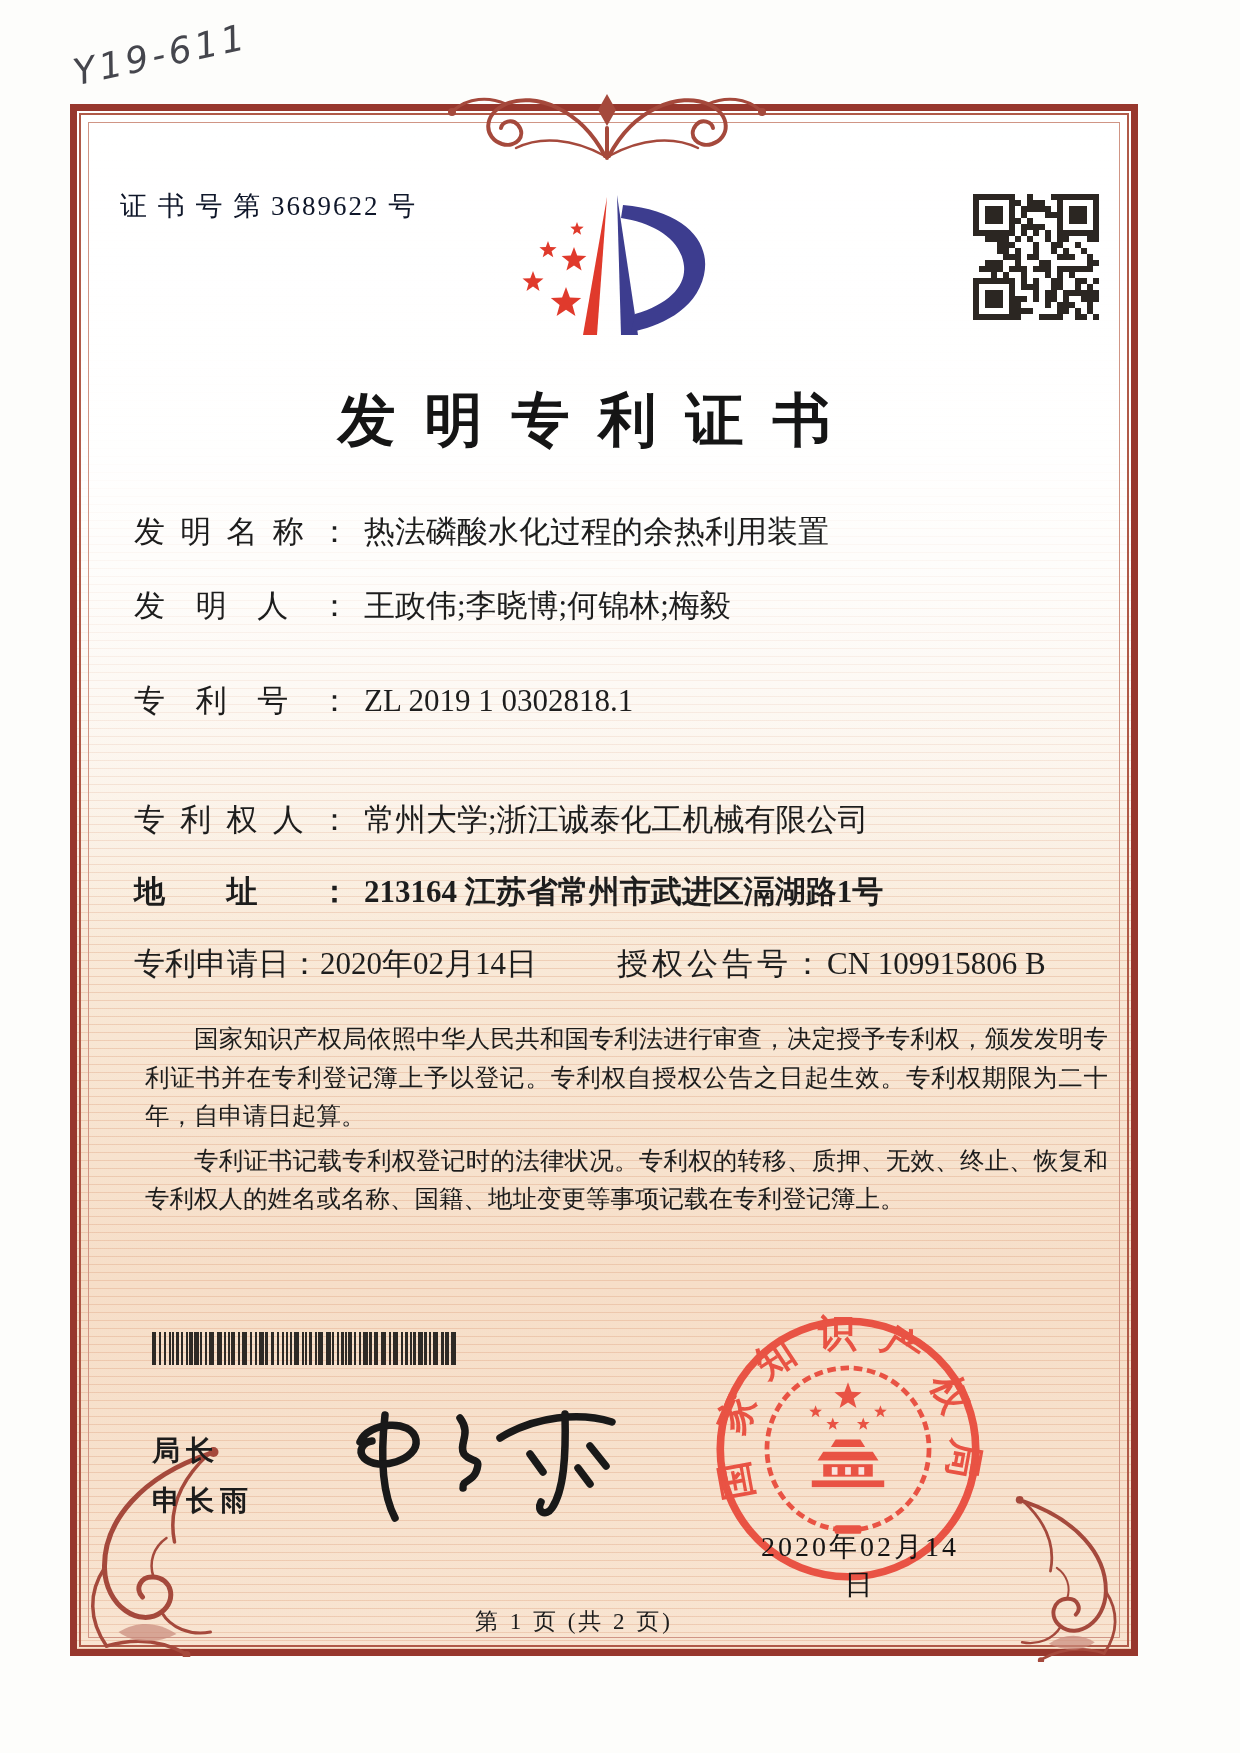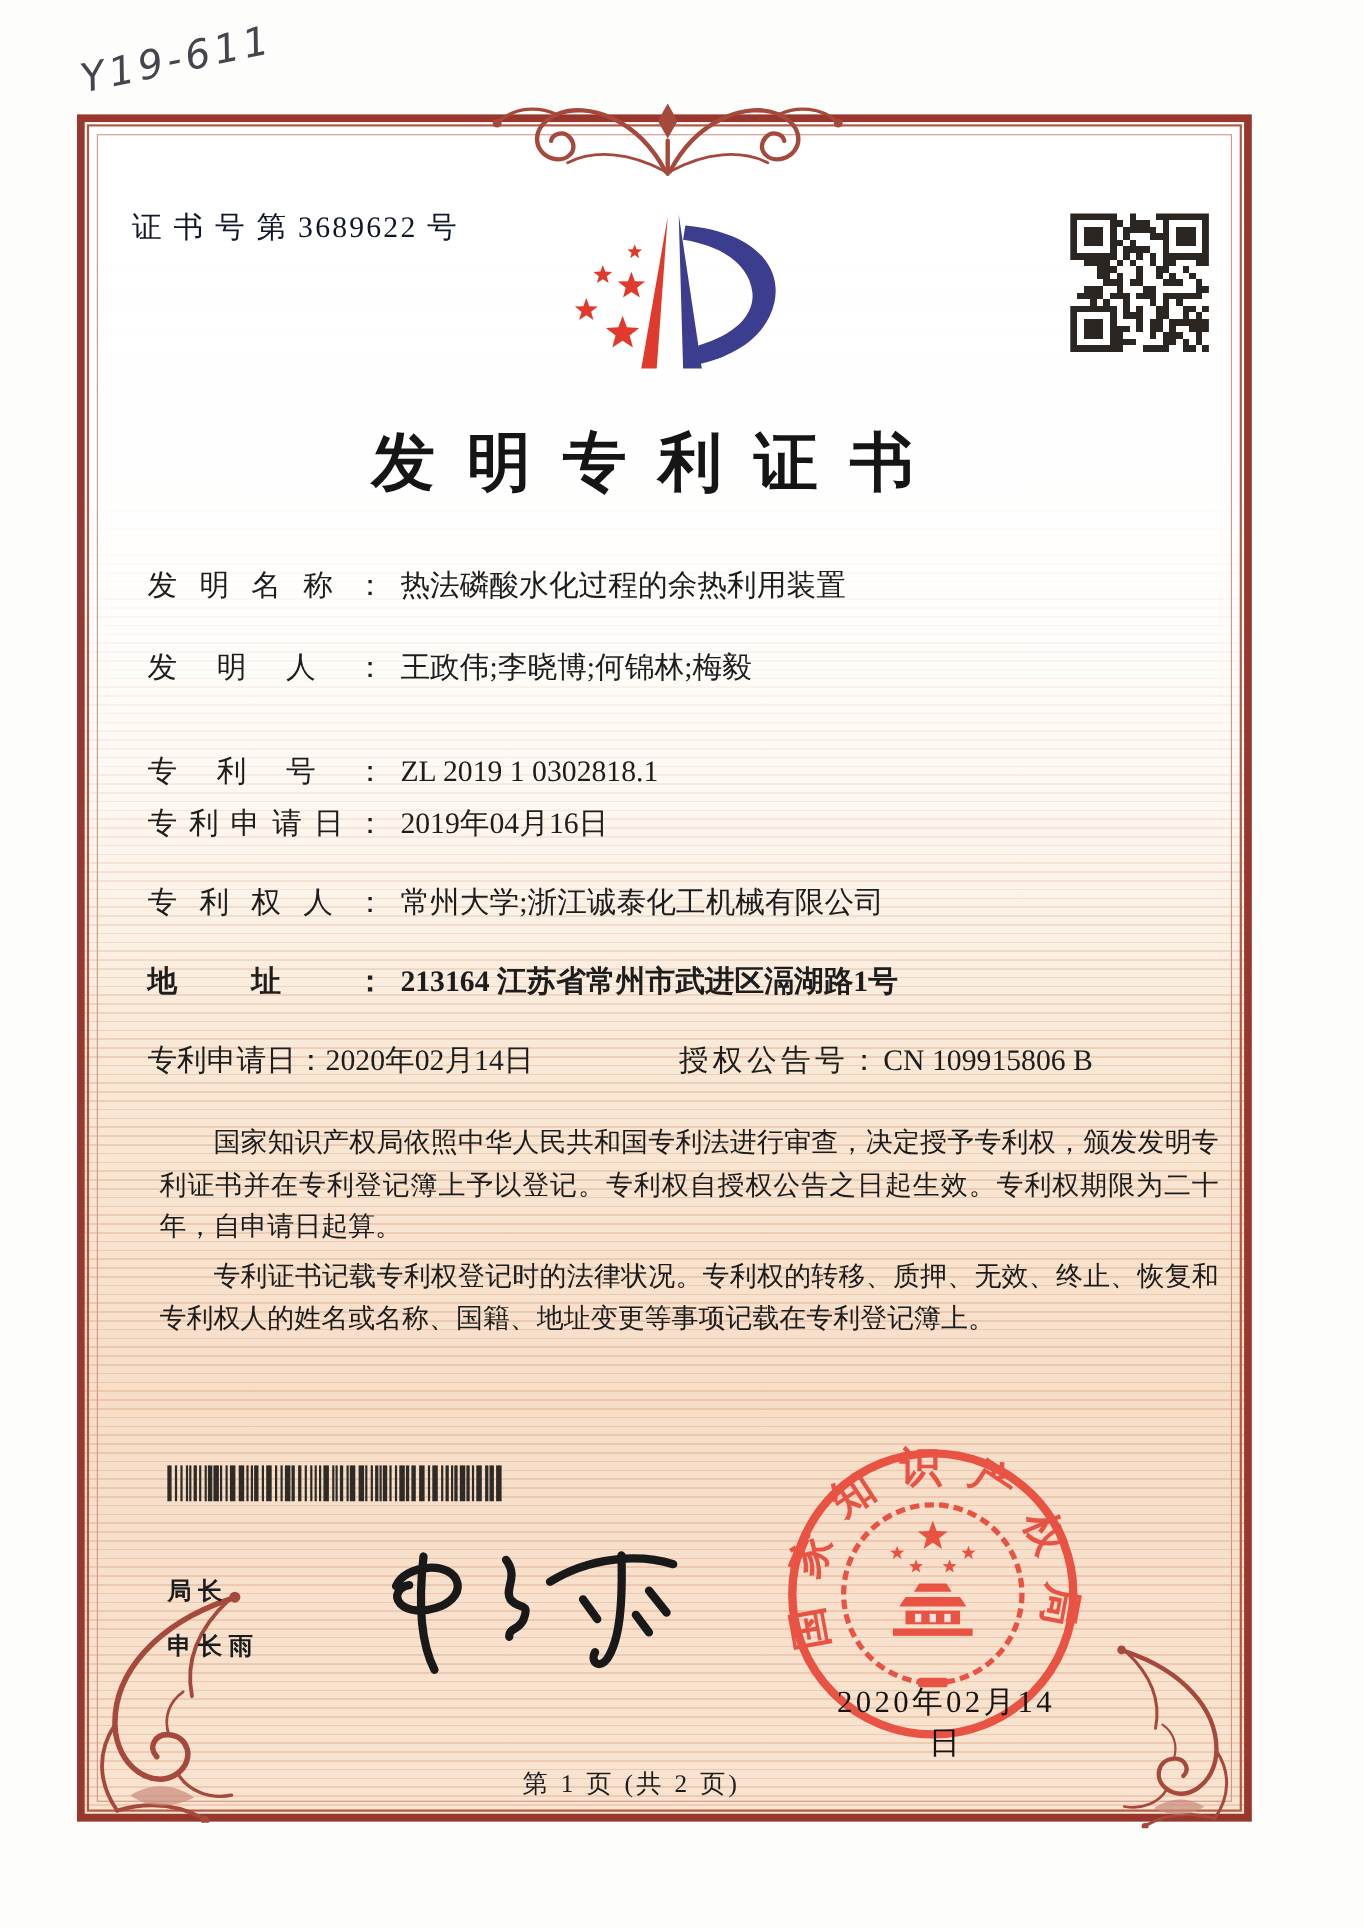--- a/index.html
+++ b/index.html
@@ -21,32 +21,32 @@
 
   
   .frame-outer{left:70px;top:104px;width:1054px;height:1538px;border:7px solid #97372d;}
   .frame-mid{position:absolute;left:2px;top:2px;right:2px;bottom:2px;border:2px solid #b05a48;}
   .frame-in{position:absolute;left:7px;top:7px;right:7px;bottom:7px;border:1px solid #d09585;}
 
   .certno{left:120px;top:188px;font-size:27px;letter-spacing:2px;color:#0f172a;}
   .title{left:134px;top:382px;width:900px;text-align:center;font-size:58px;font-weight:bold;
          letter-spacing:.5em;text-indent:.5em;color:#151515;}
 
-  .frow{left:134px;font-size:27px;line-height:40px;white-space:nowrap;color:#1d1d1d;}
+  .frow{left:134px;font-size:31px;line-height:40px;white-space:nowrap;color:#1d1d1d;}
   .flabel{display:inline-block;width:216px;text-align:justify;text-align-last:justify;}
   .fvalue{margin-left:14px;}
   .grant-right{position:absolute;left:483px;top:0;}
   .grant-right .glabel{letter-spacing:4px;}
 
   .bodytext{left:134px;top:1020px;width:974px;font-size:24.5px;line-height:38.5px;
             text-align:justify;color:#1c1c1c;}
   .bodytext p{margin:0 0 6px 11px;text-indent:2em;}
 
   .director{left:152px;font-family:"Liberation Sans","DejaVu Sans",sans-serif;
-            font-weight:700;font-size:22px;color:#1c1c1c;letter-spacing:6px;text-align:right;}
+            font-weight:700;font-size:28px;color:#1c1c1c;letter-spacing:6px;text-align:right;}
 
   .sealdate{left:752px;top:1528px;width:216px;text-align:center;font-size:28px;
             color:#141414;letter-spacing:3px;z-index:6;}
   .pageinfo{left:134px;top:1606px;width:880px;text-align:center;font-size:23px;color:#1d1d1d;letter-spacing:3px;}
   .backnote{left:134px;top:1682px;width:880px;text-align:center;font-size:25px;color:#1b1b1b;letter-spacing:4px;}
 
   svg{display:block;}
   .seal-svg{z-index:5;opacity:.93;}
 </style>
 </head>
@@ -361,23 +361,20 @@
 
   <div class="abs frow" style="top:512px;">
     <span class="flabel">发明名称：</span><span class="fvalue">热法磷酸水化过程的余热利用装置</span>
   </div>
   <div class="abs frow" style="top:586px;">
     <span class="flabel">发明人：</span><span class="fvalue">王政伟;李晓博;何锦林;梅毅</span>
   </div>
   <div class="abs frow" style="top:681px;">
     <span class="flabel">专利号：</span><span class="fvalue">ZL 2019 1 0302818.1</span>
   </div>
-  <div class="abs frow" style="top:728px;">
-    <span class="flabel">专利申请日：</span><span class="fvalue">2019年04月16日</span>
-  </div>
   <div class="abs frow" style="top:800px;">
     <span class="flabel">专利权人：</span><span class="fvalue">常州大学;浙江诚泰化工机械有限公司</span>
   </div>
   <div class="abs frow" style="top:872px;font-weight:bold;">
     <span class="flabel">地址：</span><span class="fvalue">213164 江苏省常州市武进区滆湖路1号</span>
   </div>
 
   <div class="abs frow" style="top:944px;width:974px;">
     <span>专利申请日：</span><span>2020年02月14日</span>
     <span class="grant-right">

